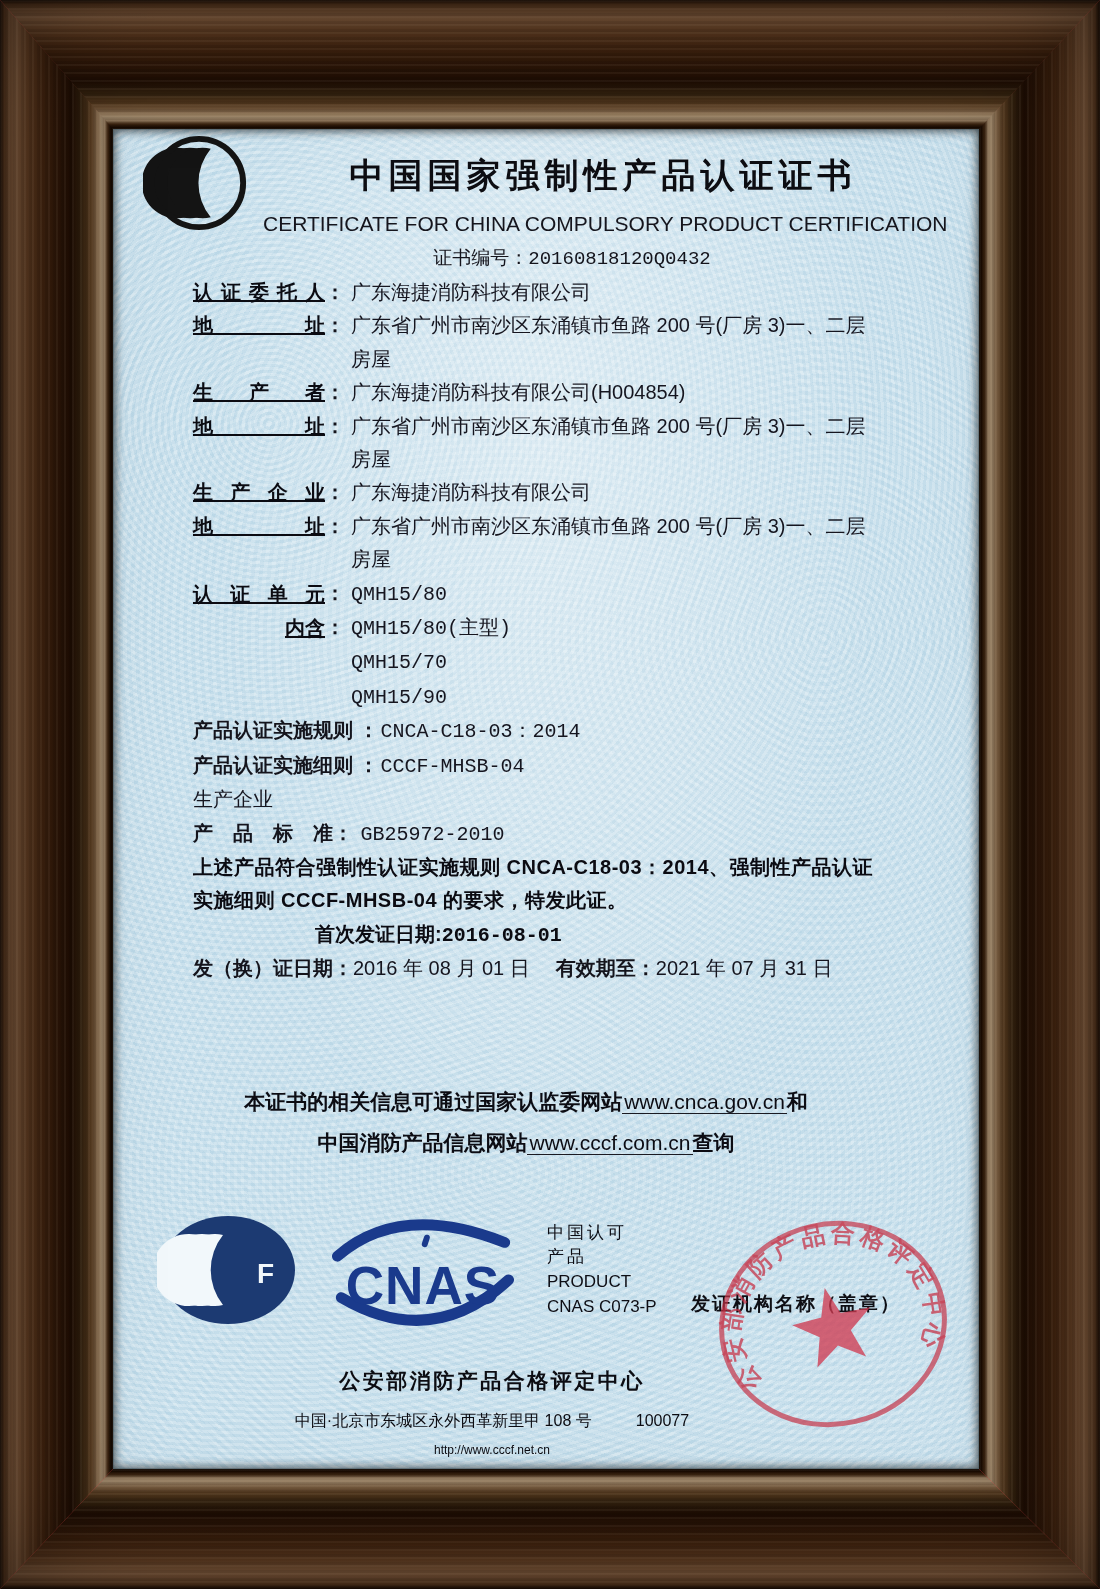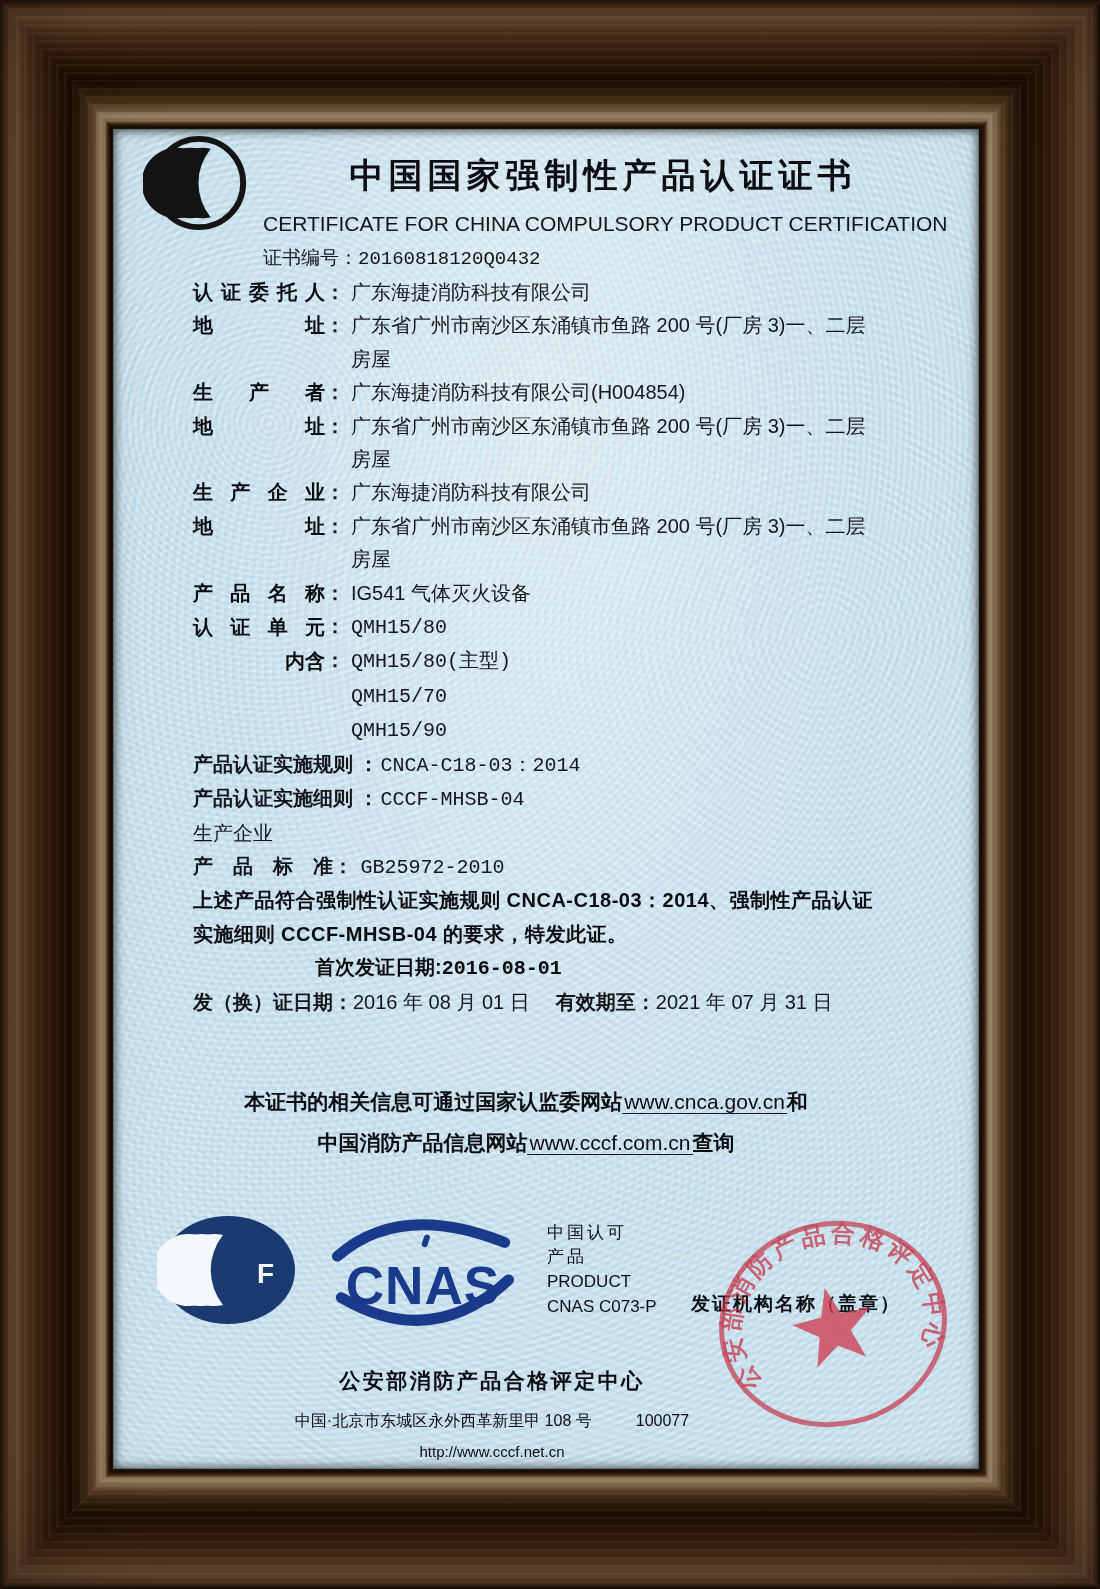--- a/index.html
+++ b/index.html
@@ -37,26 +37,26 @@
                  inset 0 4px 9px rgba(0,0,0,.30), inset 0 -4px 9px rgba(0,0,0,.25),
                  inset 5px 0 9px rgba(0,0,0,.22), inset -5px 0 9px rgba(0,0,0,.22);
       color:#14141c;}
   .b{font-weight:bold;}
   .mono{font-family:"Liberation Mono","DejaVu Sans Mono",monospace;}
   
   .ccc-logo{position:absolute;left:30px;top:3px;}
   .header{padding-top:24px;margin-left:150px;margin-right:36px;text-align:center;}
   .title{font-size:34px;font-weight:bold;letter-spacing:5px;color:#0d0d12;white-space:nowrap;}
   .subtitle{margin-top:13px;font-size:21px;color:#15151d;white-space:nowrap;}
-  .certno{margin-top:9px;font-size:19px;text-align:left;padding-right:62px;white-space:nowrap;}
+  .certno{margin-top:9px;font-size:19px;text-align:center;padding-right:62px;white-space:nowrap;}
   
   .bodyblock{position:absolute;top:147px;left:80px;right:66px;font-size:20px;}
   .row{line-height:33.4px;white-space:nowrap;}
   .lbl{display:inline-block;width:132px;text-align:justify;text-align-last:justify;
-       font-weight:bold;color:#0b0b12;vertical-align:bottom;}
+       font-weight:bold;color:#0b0b12;vertical-align:bottom;text-decoration:underline;}
   .lbl.r{text-align-last:right;}
   .colon{font-weight:bold;}
   .val{margin-left:6px;color:#15151f;}
   .wide .val{margin-left:2px;}
   .stmt{font-weight:bold;letter-spacing:.5px;color:#0b0b12;}
   .first-issue{margin-left:122px;font-weight:bold;color:#0b0b12;}
   .dates .gap{display:inline-block;width:26px;}
   .dates .dv{color:#15151f;}
   
   .notice{position:absolute;top:952px;left:0;right:40px;text-align:center;font-size:21px;color:#0c0c13;}
@@ -68,21 +68,21 @@
   .acc-info .cjk{letter-spacing:3px;}
   
   .seal-caption{position:absolute;left:578px;top:1162px;font-size:19px;font-weight:bold;
       letter-spacing:2px;color:#0e0e14;white-space:nowrap;}
   .stamp{position:absolute;left:598px;top:1084px;transform:rotate(-13deg);opacity:.85;}
   
   .bottom{position:absolute;left:0;right:108px;top:1238px;text-align:center;color:#0c0c12;}
   .org{font-size:21px;font-weight:bold;letter-spacing:2.5px;white-space:nowrap;}
   .addr{margin-top:16px;font-size:16px;white-space:nowrap;}
   .addr .sp{display:inline-block;width:44px;}
-  .site{margin-top:11px;font-size:15px;}
+  .site{margin-top:11px;font-size:12px;}
 </style>
 </head>
 <body>
 
 <div class="scene">
   <div class="f-strip f-grad f-top"></div>
   <div class="f-strip f-grad f-bottom"></div>
   <div class="f-strip f-grad f-left"></div>
   <div class="f-strip f-grad f-right"></div>
 
@@ -106,21 +106,20 @@
     <div class="bodyblock">
       <div class="row"><span class="lbl">认证委托人</span><span class="colon">：</span><span class="val">广东海捷消防科技有限公司</span></div>
       <div class="row"><span class="lbl">地址</span><span class="colon">：</span><span class="val">广东省广州市南沙区东涌镇市鱼路 200 号(厂房 3)一、二层</span></div>
       <div class="row"><span class="lbl"></span><span class="colon">　</span><span class="val">房屋</span></div>
       <div class="row"><span class="lbl">生产者</span><span class="colon">：</span><span class="val">广东海捷消防科技有限公司(H004854)</span></div>
       <div class="row"><span class="lbl">地址</span><span class="colon">：</span><span class="val">广东省广州市南沙区东涌镇市鱼路 200 号(厂房 3)一、二层</span></div>
       <div class="row"><span class="lbl"></span><span class="colon">　</span><span class="val">房屋</span></div>
       <div class="row"><span class="lbl">生产企业</span><span class="colon">：</span><span class="val">广东海捷消防科技有限公司</span></div>
       <div class="row"><span class="lbl">地址</span><span class="colon">：</span><span class="val">广东省广州市南沙区东涌镇市鱼路 200 号(厂房 3)一、二层</span></div>
       <div class="row"><span class="lbl"></span><span class="colon">　</span><span class="val">房屋</span></div>
-      <div class="row"><span class="lbl">产品名称</span><span class="colon">：</span><span class="val">IG541 气体灭火设备</span></div>
       <div class="row"><span class="lbl">认证单元</span><span class="colon">：</span><span class="val mono">QMH15/80</span></div>
       <div class="row"><span class="lbl r">内含</span><span class="colon">：</span><span class="val mono">QMH15/80(主型)</span></div>
       <div class="row"><span class="lbl"></span><span class="colon">　</span><span class="val mono">QMH15/70</span></div>
       <div class="row"><span class="lbl"></span><span class="colon">　</span><span class="val mono">QMH15/90</span></div>
 
       <div class="row wide"><span class="b">产品认证实施规则</span><span class="b"> ：</span><span class="val mono">CNCA-C18-03：2014</span></div>
       <div class="row wide"><span class="b">产品认证实施细则</span><span class="b"> ：</span><span class="val mono">CCCF-MHSB-04</span></div>
       <div class="row wide"><span class="val" style="margin-left:0">生产企业</span></div>
       <div class="row wide"><span class="b">产　品　标　准</span><span class="b">： </span><span class="val mono">GB25972-2010</span></div>
 

